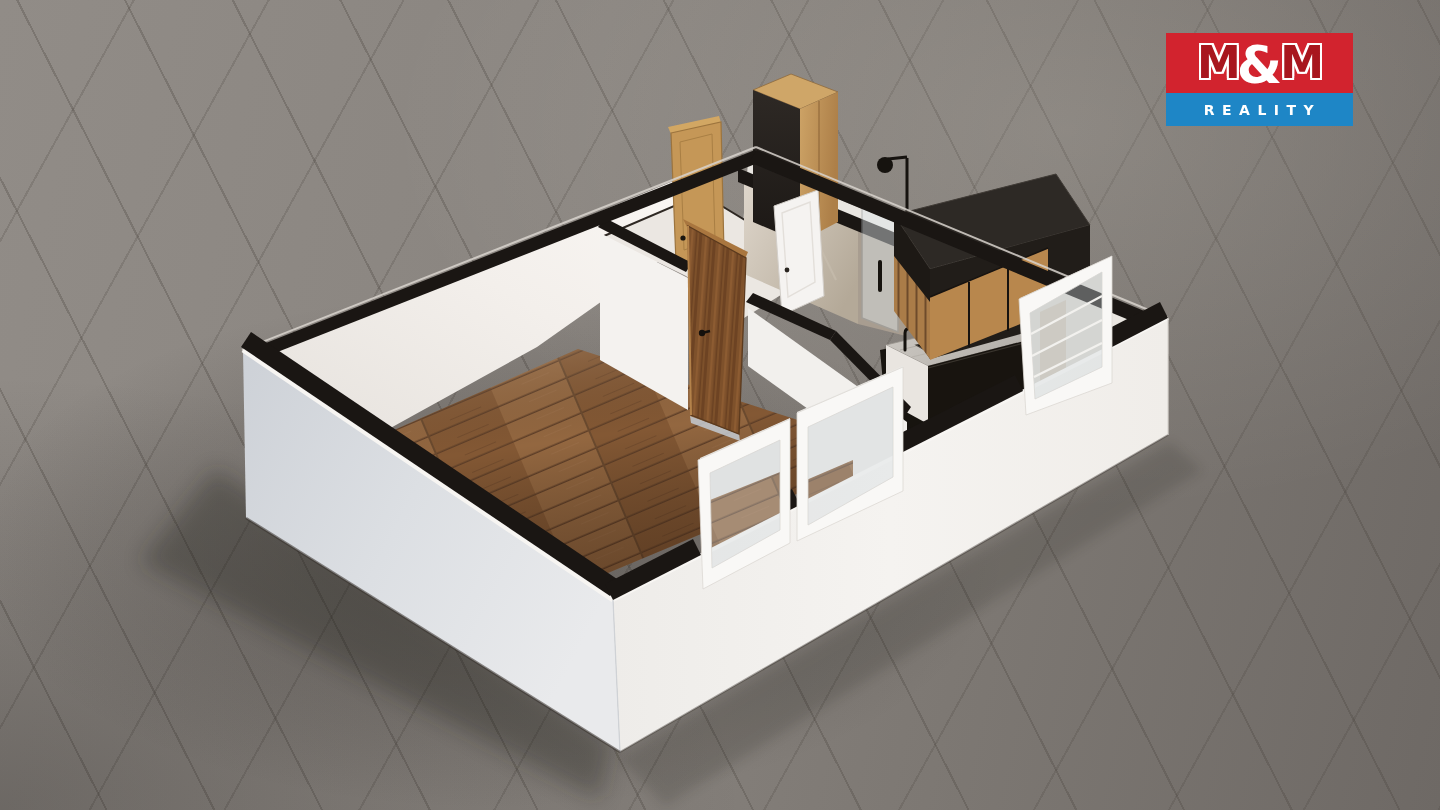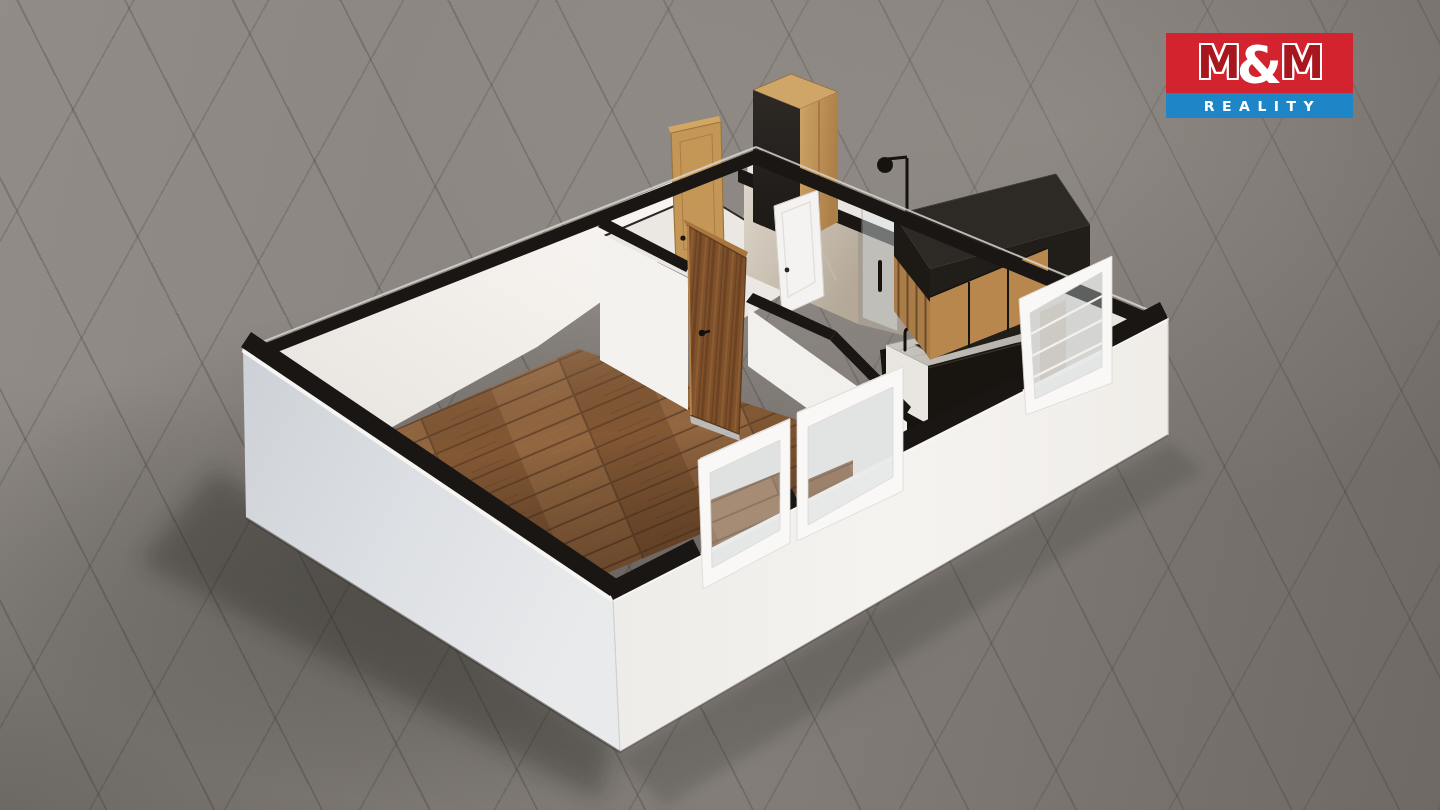--- a/index.html
+++ b/index.html
@@ -18,21 +18,21 @@
       linear-gradient(102deg,#918c87 0%,#8a8580 38%,#7d7873 68%,#6e6965 100%);
   }
   svg.render{position:absolute;left:0;top:0;}
   
   .logo{position:absolute;left:1166px;top:33px;width:187px;}
   .logo-top{height:60px;background:var(--brand-red,#d2232e);display:flex;align-items:center;justify-content:center;}
   .logo-m{font-weight:bold;font-size:44px;line-height:1;color:var(--brand-red-dark,#a8161e);
     text-shadow:-2px 0 0 #fff,2px 0 0 #fff,0 -2px 0 #fff,0 2px 0 #fff,-2px -2px 0 #fff,2px 2px 0 #fff,-2px 2px 0 #fff,2px -2px 0 #fff;
     letter-spacing:-2px;}
   .logo-amp{font-weight:bold;font-size:52px;line-height:1;color:var(--logo-white,#ffffff);margin:0 -2px;position:relative;top:2px;}
-  .logo-bottom{height:25px;background:var(--brand-blue,#1e86c6);color:var(--logo-white,#ffffff);
+  .logo-bottom{height:33px;background:var(--brand-blue,#1e86c6);color:var(--logo-white,#ffffff);
     display:flex;align-items:center;justify-content:center;font-weight:bold;font-size:14px;letter-spacing:7.5px;padding-left:6px;}
 </style>
 </head>
 <body>
 
 <div class="stage">
   <div class="ground"></div>
 
   <svg class="render" width="1440" height="810" viewBox="0 0 1440 810" xmlns="http://www.w3.org/2000/svg">
     <defs>

